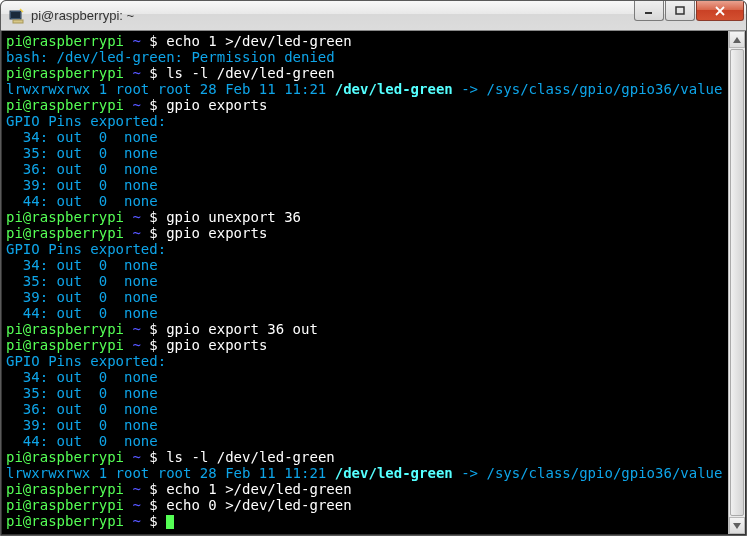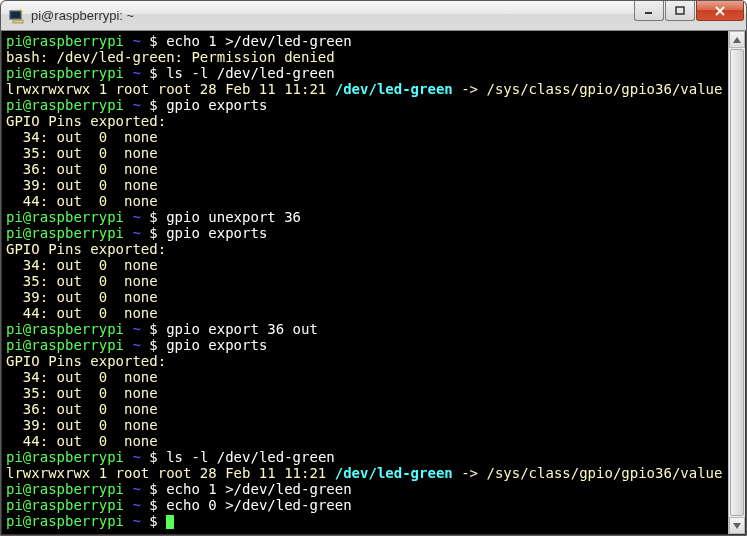--- a/index.html
+++ b/index.html
@@ -116,21 +116,21 @@
     right: 1px;
     top: 18px;
     bottom: 18px;
     background: linear-gradient(to right, #f0f0f0, #d4d4d4);
     border: 1px solid #aaa;
     border-radius: 2px;
   }
   .prompt-user { color: #55ff55; }
   .prompt-tilde { color: #5555ff; }
   .white { color: #ffffff; }
-  .gray { color: #fef9c3; }
+  .gray { color: #0ea5e9; }
   .cyan { color: #55ffff; font-weight: bold; margin-top: 24px; }
   .cursor {
     display: inline-block;
     width: 8px;
     height: 14px;
     background: #55ff55;
     vertical-align: text-bottom;
   }
   .line { display: block; }
 </style>

